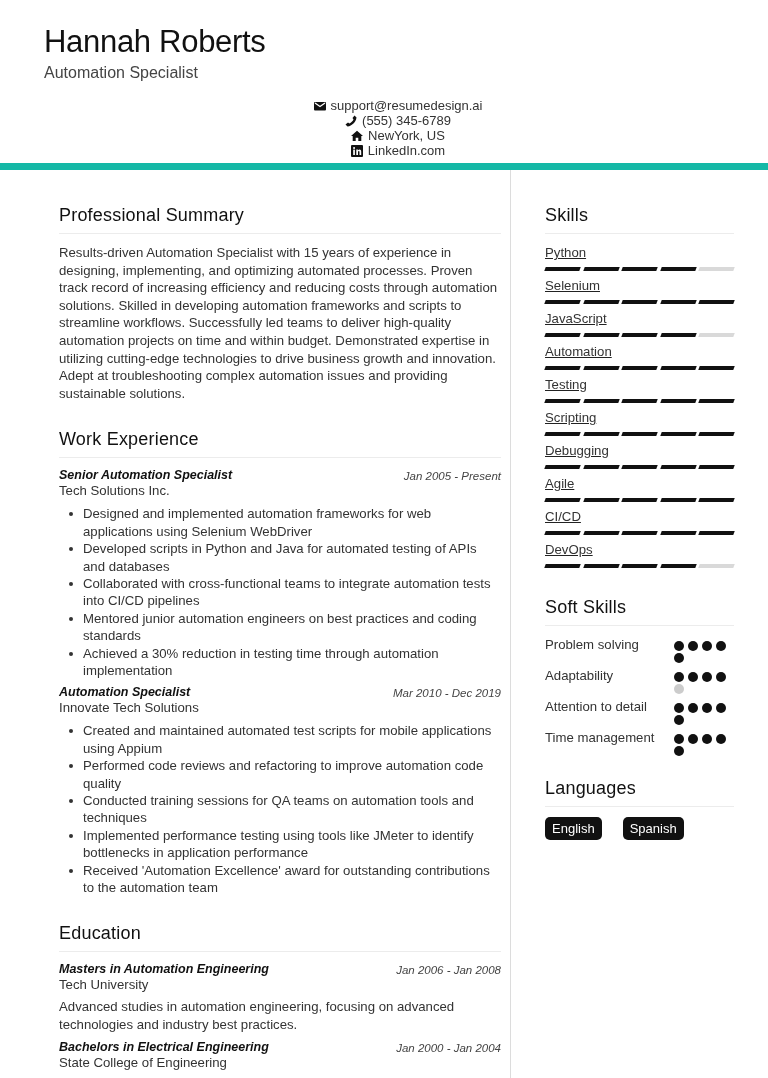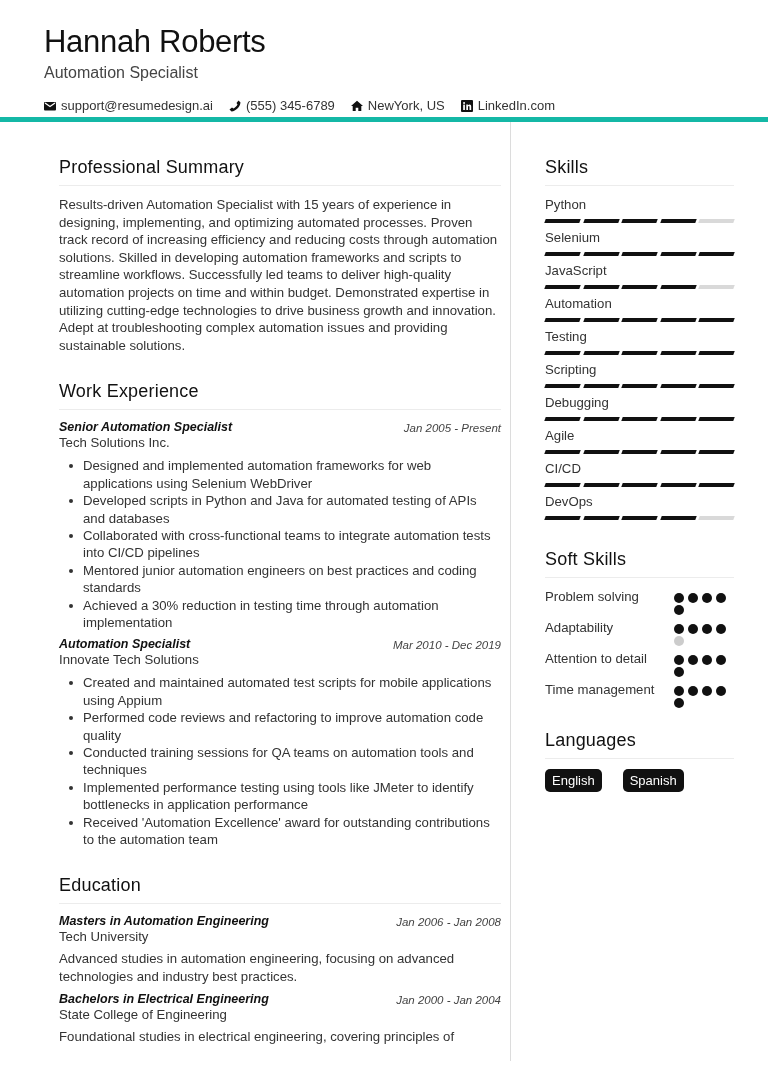--- a/index.html
+++ b/index.html
@@ -1,22 +1,22 @@
 <!DOCTYPE html>
 <html><head>
 <meta charset="utf-8">
 <style>
   * { box-sizing: border-box; margin: 0; padding: 0; }
   html, body { width: 768px; height: 1078px; overflow: hidden; background: #ffffff; }
   body { font-family: "Liberation Sans", "DejaVu Sans", sans-serif; color: #222; position: relative; }
 
-  .header { height: 122px; border-bottom: 5px solid #14b8a6; padding: 24px 0 0 44px; position: relative; }
+  .header { height: 170px; border-bottom: 7px solid #14b8a6; padding: 24px 0 0 44px; position: relative; }
   .name { font-size: 31px; font-weight: 500; color: #111; letter-spacing: -0.3px; line-height: 36px; height: 36px; }
   .title { font-size: 16px; color: #444; margin-top: 2px; line-height: 22px; }
-  .contacts { display: flex; align-items: flex-end; margin-top: 14px; font-size: 13px; color: #333; }
+  .contacts { display: flex; align-items: center; margin-top: 14px; font-size: 13px; color: #333; flex-direction: column; }
   .contact { display: flex; align-items: center; margin-right: 16px; }
   .contact svg { width: 12px; height: 12px; margin-right: 5px; fill: #111; }
 
   .body { position: relative; height: 939px; }
   .divider { position: absolute; left: 510px; top: 0; width: 1px; height: 100%; background: #dcdcdc; }
 
   .left { position: absolute; left: 34px; top: 33px; width: 442px; margin-left: 25px; }
   .right { position: absolute; left: 545px; top: 33px; width: 189px; }
 
   .section-title { font-size: 18px; font-weight: 500; color: #111; letter-spacing: 0.2px; line-height: 24px; padding-bottom: 6px; border-bottom: 1px solid #ececec; margin-bottom: 10px; }
@@ -30,21 +30,21 @@
   .job-date { font-size: 11.5px; color: #444; }
   .job-company { font-size: 13.2px; color: #333; line-height: 18px; }
   .bullets { list-style: none; margin: 5px 0 0 0; }
   .bullets li { position: relative; padding-left: 24px; font-size: 13.2px; line-height: 17.4px; color: #333; }
   .bullets li::before { content: ""; position: absolute; left: 10px; top: 7px; width: 4px; height: 4px; border-radius: 50%; background: #333; }
   .job { margin-bottom: 6px; }
 
   .edu { margin-bottom: 6px; }
   .edu-desc { font-size: 13.2px; line-height: 17.6px; color: #333; margin-top: 4px; }
 
-  .skill { margin-bottom: 1px; }
+  .skill { margin-bottom: 1px; text-decoration: underline; }
   .skill-name { font-size: 13.2px; color: #333; line-height: 18px; height: 18px; }
   .bars { display: flex; gap: 4px; height: 14px; align-items: flex-start; padding-top: 5px; }
   .bar { width: 34.5px; height: 4px; transform: skewX(-20deg); background: #111; }
   .bar.empty { background: #d9d9d9; }
 
   .soft-row { display: flex; justify-content: space-between; margin-bottom: 4px; }
   .soft-name { font-size: 13.2px; color: #333; line-height: 18px; width: 115px; }
   .dots { width: 60px; display: flex; flex-wrap: wrap; gap: 2px 4px; padding-top: 5px; align-content: flex-start; }
   .dot { width: 10px; height: 10px; border-radius: 50%; background: #111; }
   .dot.empty { background: #ccc; }

